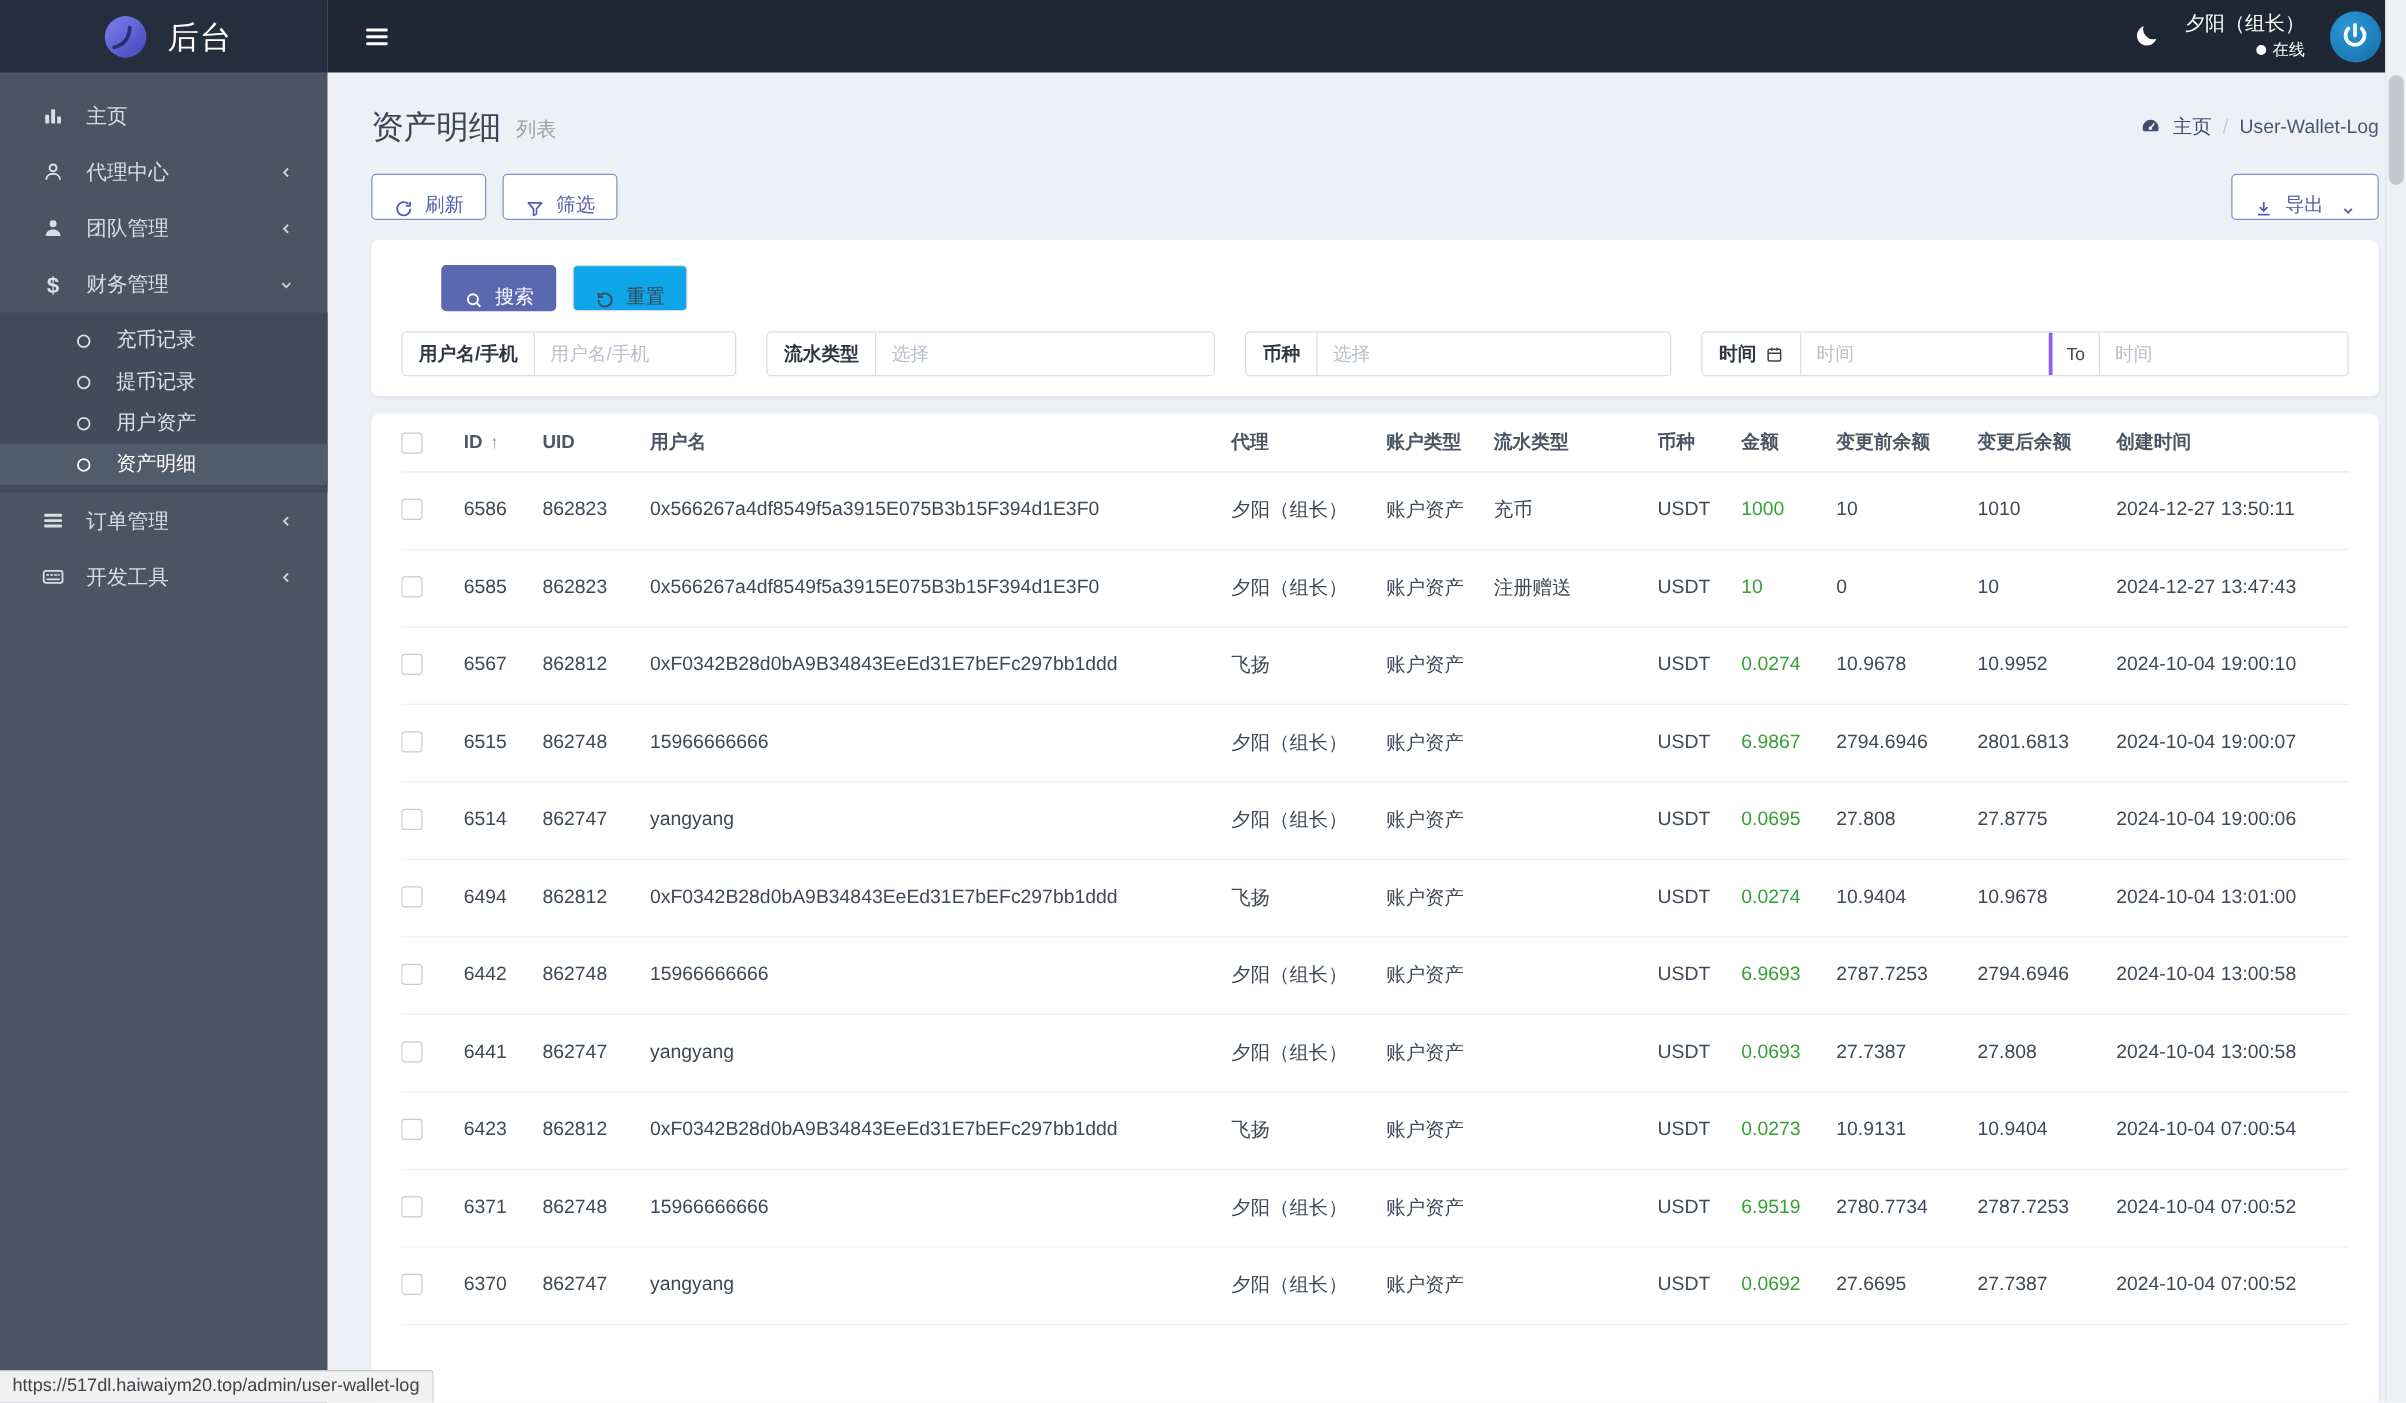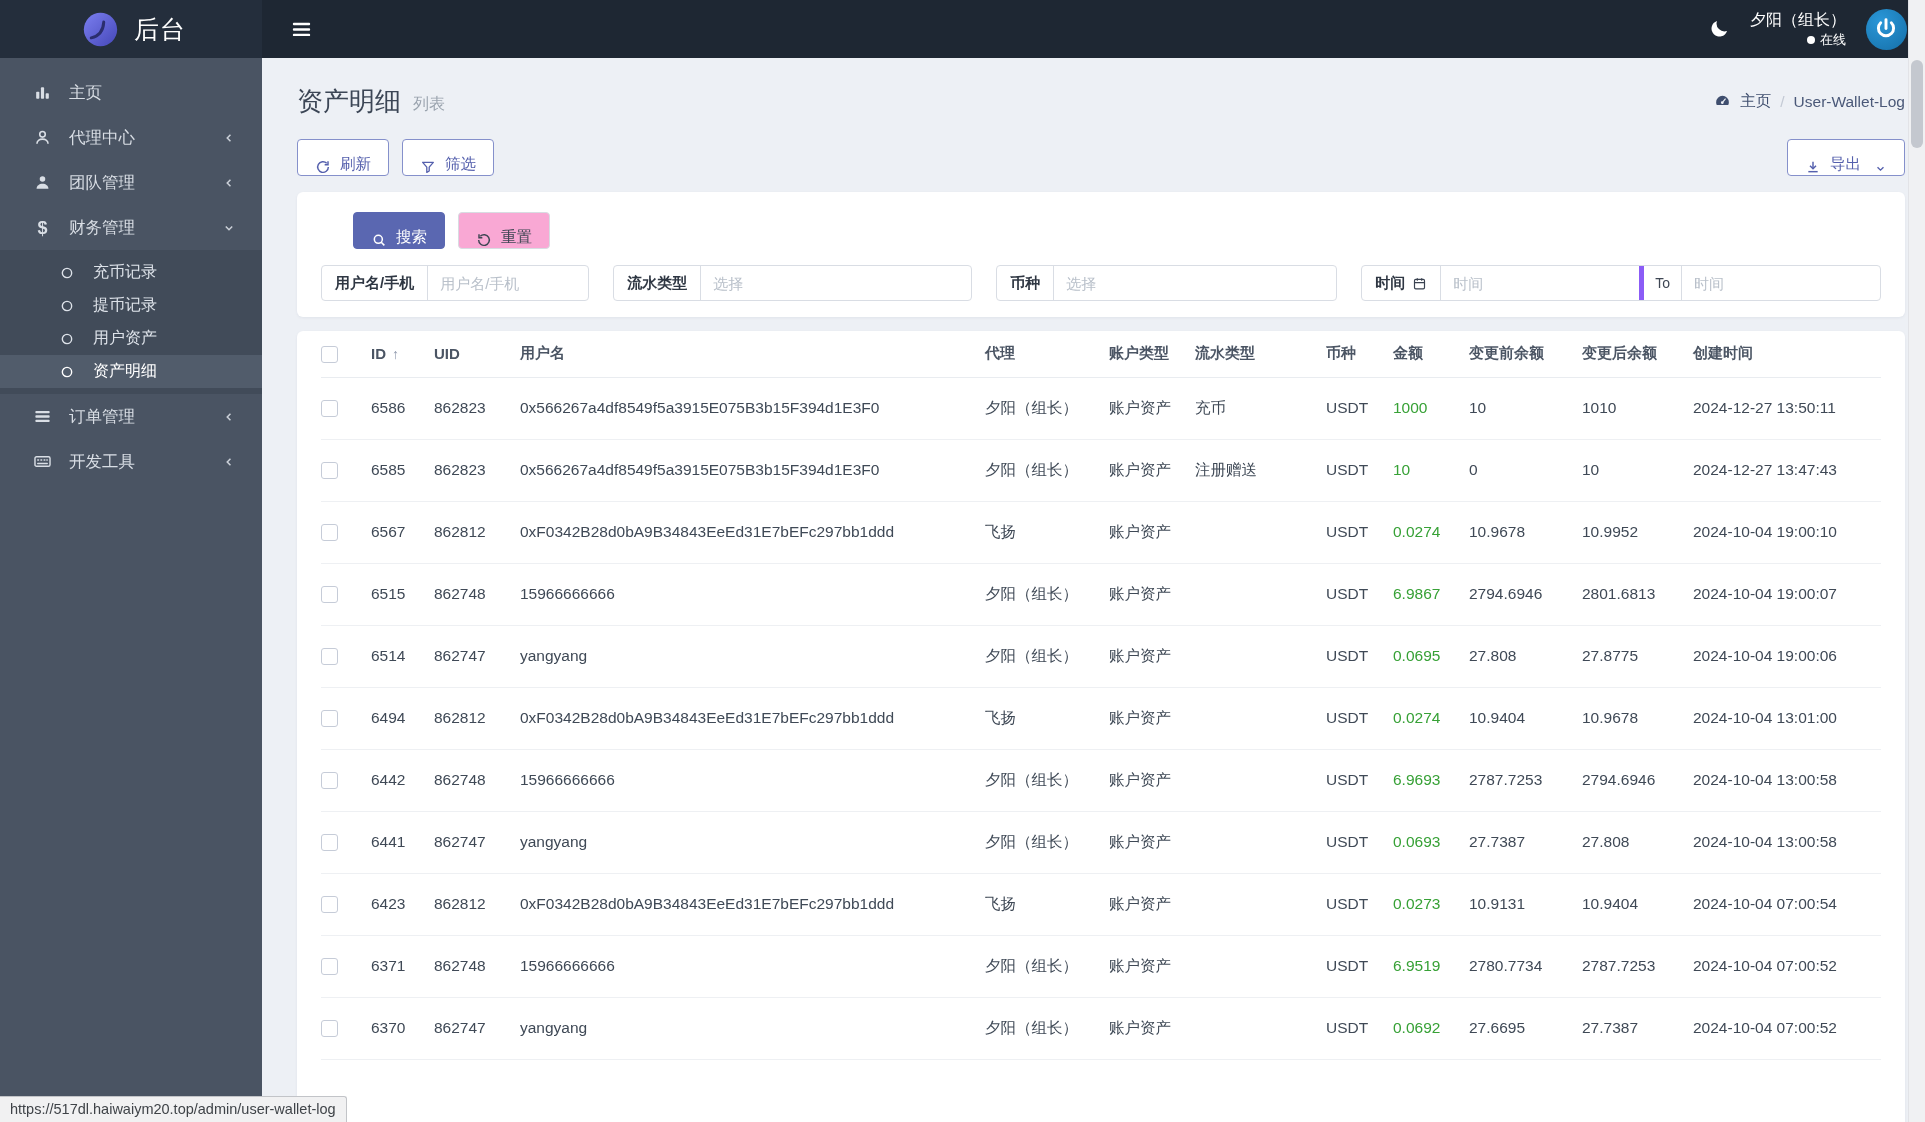--- a/index.html
+++ b/index.html
@@ -55,33 +55,33 @@
   .crumb-current { color:#4a5878; }
 
   .toolbar { margin-top:20px; display:flex; gap:13px; }
   .btn { height:37px; display:inline-flex; align-items:flex-end; gap:9px; padding:0 17px; border-radius:4px; font-size:15.5px; cursor:pointer; user-select:none; }
   .btn .icn { width:16px; height:16px; display:inline-flex; }
   .btn .icn svg { width:100%; height:100%; }
   .btn-outline { background:#fff; border:1px solid #8590cb; color:#5560ad; }
   .btn-export { margin-left:auto; }
   .btn-export .chev-sm { width:13px; height:13px; margin-left:4px; }
   .btn-primary { background:#5a67b1; border:1px solid #5a67b1; color:#fff; }
-  .btn-plain { background:#f9a8d4; border:1px solid #d8dce2; color:#3e4653; }
+  .btn-plain { background:#0ea5e9; border:1px solid #d8dce2; color:#3e4653; }
 
   .card { background:#fff; border-radius:6px; box-shadow:0 1px 3px rgba(25,35,60,.06); }
   .search-card { margin-top:16px; padding:20px 24px 16px; }
   .search-btn-row { display:flex; gap:13px;margin-left:32px; }
   .filters { margin-top:16px; display:flex; gap:24px; }
   .igroup { display:flex; height:36px; border:1px solid #d9dde4; border-radius:4px; background:#fff; overflow:hidden; }
   .ilabel { display:flex; align-items:center; gap:7px; padding:0 13px; font-weight:700; font-size:15px; color:#2f3743; border-right:1px solid #d9dde4; white-space:nowrap; }
   .ilabel .icn { width:15px; height:15px; display:inline-flex; color:#3a4250; }
   .ilabel .icn svg { width:100%; height:100%; }
   .igroup input { border:none; outline:none; padding:0 12px; font-size:15px; color:#333; font-family:inherit; background:transparent; }
   .igroup input::placeholder { color:#b9c0ca; }
-  .to-seg { display:flex; align-items:center; padding:0 11px; font-size:14px; color:#3e4653; border-left:5px solid #8b5cf6; border-right:1px solid #d9dde4; }
+  .to-seg { display:flex; align-items:center; padding:0 11px; font-size:14px; color:#3e4653; border-left:3px solid #8b5cf6; border-right:1px solid #d9dde4; }
 
   .table-card { margin-top:14px; padding:0 24px; border-radius:6px 6px 0 0; height:900px; overflow:hidden; }
   table { width:100%; border-collapse:collapse; table-layout:fixed; }
   thead th { height:46px; text-align:left; font-size:15px; font-weight:700; color:#4b5564; border-bottom:1px solid #e9ecf0; white-space:nowrap; }
   tbody td { height:62px; font-size:15.5px; color:#3f4956; border-bottom:1px solid #eef0f3; white-space:nowrap; overflow:hidden; text-overflow:ellipsis; }
   .sort { color:#8d97ab; font-size:14px; margin-left:6px; font-weight:400; }
   .checkbox { width:17px; height:17px; border:1.5px solid #c6ccd8; border-radius:3px; background:#fff; display:inline-block; vertical-align:middle; cursor:pointer; }
   td.amount { color:#37a136; }
 
   

